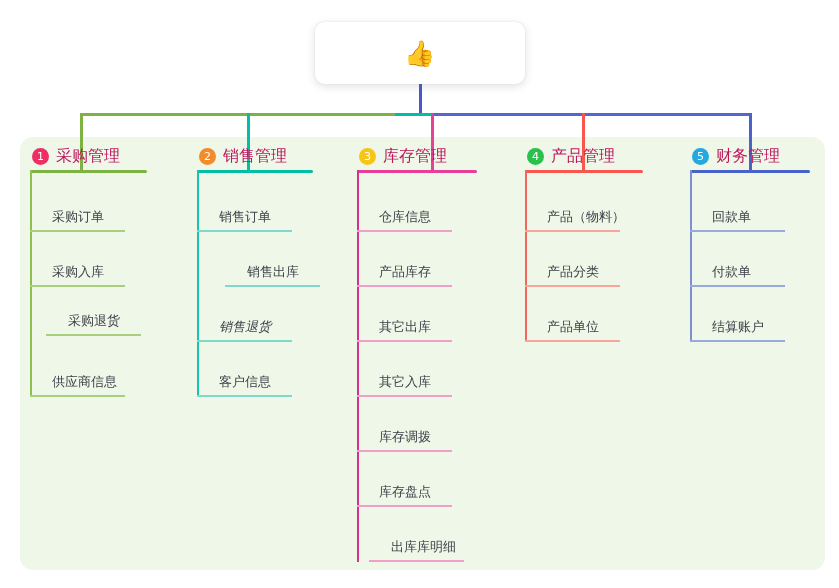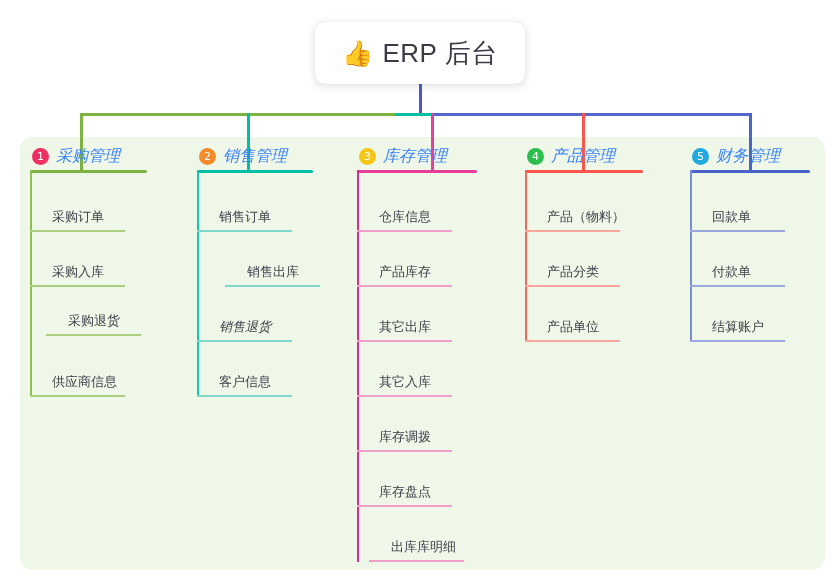--- a/index.html
+++ b/index.html
@@ -80,23 +80,22 @@
     border-radius: 50%;
     color: #ffffff;
     font-size: 11px;
     line-height: 17px;
     text-align: center;
     flex: 0 0 auto;
     font-family: "DejaVu Sans", sans-serif;
   }
   .col-title {
     font-size: 16px;
-    color: #3b82f6;
+    color: #be185d;
     white-space: nowrap;
-    font-style: italic;
   }
   .header-rule {
     position: absolute;
     left: 0;
     height: 3px;
     border-radius: 2px;
   }
 
   
   .spine {
@@ -123,21 +122,20 @@
     height: 1.6px;
   }
 </style>
 </head>
 <body>
 
 <div id="panel"></div>
 
 <div id="root-card">
   <span class="thumb">👍</span>
-  <span class="root-text">ERP 后台</span>
 </div>
 
 <div id="connectors">
     <div class="conn" style="left: 418.5px; top: 84px; width: 3px; height: 32px; background: rgb(74, 87, 196);"></div>
     <div class="conn" style="left: 81px; top: 113px; width: 314px; height: 3px; background: rgb(124, 179, 66);"></div>
     <div class="conn" style="left: 395px; top: 113px; width: 37px; height: 3px; background: rgb(0, 191, 165);"></div>
     <div class="conn" style="left: 432px; top: 113px; width: 318px; height: 3px; background: rgb(85, 102, 204);"></div>
     <div class="conn" style="left: 79.5px; top: 113px; width: 3px; height: 57px; background: rgb(124, 179, 66);"></div>
     <div class="conn" style="left: 246.5px; top: 113px; width: 3px; height: 57px; background: rgb(0, 191, 165);"></div>
     <div class="conn" style="left: 430.5px; top: 113px; width: 3px; height: 57px; background: rgb(232, 64, 154);"></div>

